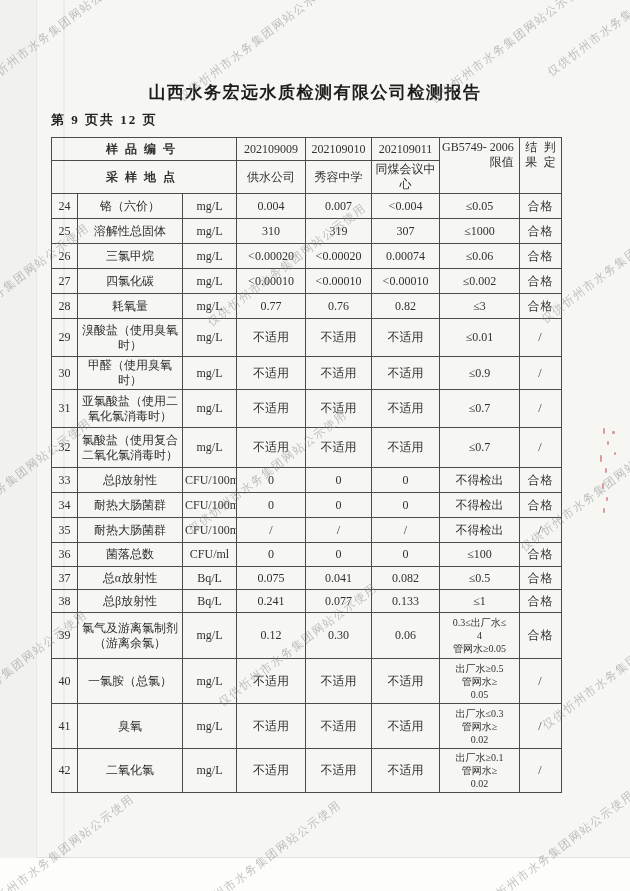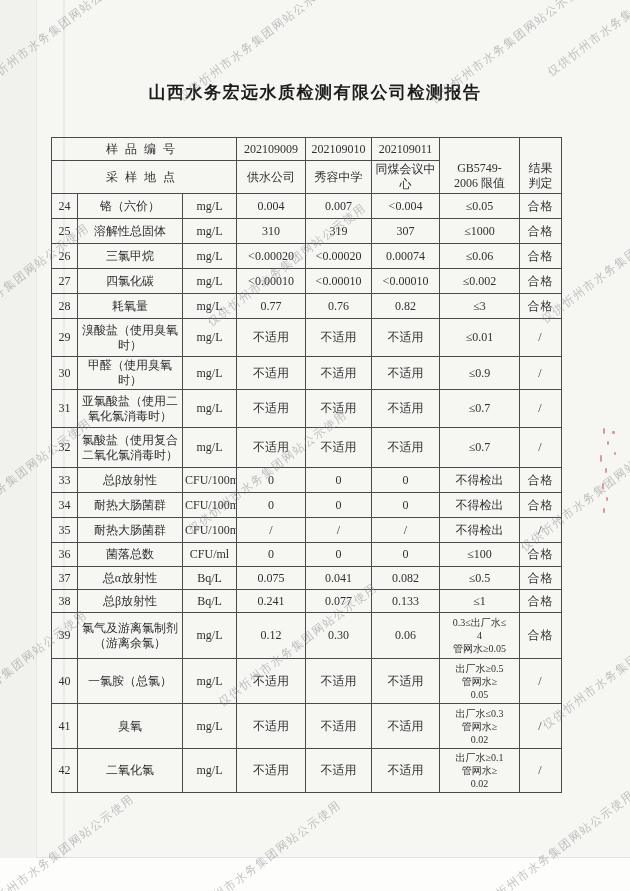--- a/index.html
+++ b/index.html
@@ -49,24 +49,24 @@
   table.report td {
     border: 1px solid #4b4b4b;
     text-align: center; vertical-align: middle;
     font-size: 12px; color: #303030;
     padding: 1px 2px;
     line-height: 1.25;
     overflow: hidden;
   }
   tr.h1 { height: 23px; }
   tr.h2 { height: 30px; }
-  td.hlabel { letter-spacing: 7px; padding-left: 9px; }
+  td.hlabel { letter-spacing: 7px; padding-left: 9px; font-weight: bold; }
   td.span-head { padding: 0; }
   .span-head .stack {
-    display: flex; flex-direction: column; justify-content: flex-end;
+    display: flex; justify-content: flex-end;
     height: 51px;
   }
   td.c-name { text-align: left; padding-left: 4px; font-size: 11.5px; }
   td.c-no { font-size: 12px; }
   td.c-unit { font-size: 11.5px; }
   td.c-unit.small { font-size: 12px; }
   td.c-limit.multiline { font-size: 10px; white-space: pre-line; line-height: 1.3; padding: 0; }
   td.c-result { font-size: 12px; letter-spacing: 1px; }
   .wm {
     position: absolute;
@@ -86,20 +86,21 @@
 </head>
 <body>
 
 <div class="paper"></div>
 <div class="left-edge"></div>
 <div class="scan-streak"></div>
 
 <div class="title">山西水务宏远水质检测有限公司检测报告</div>
 
 <div class="meta">
+  <span class="page">第 9 页共 12 页</span>
 </div>
 
 <table class="report">
   <colgroup>
     <col style="width:26px">
       <col style="width:105px">
       <col style="width:54px">
     <col style="width:69px">
       <col style="width:66px">
       <col style="width:68px">

